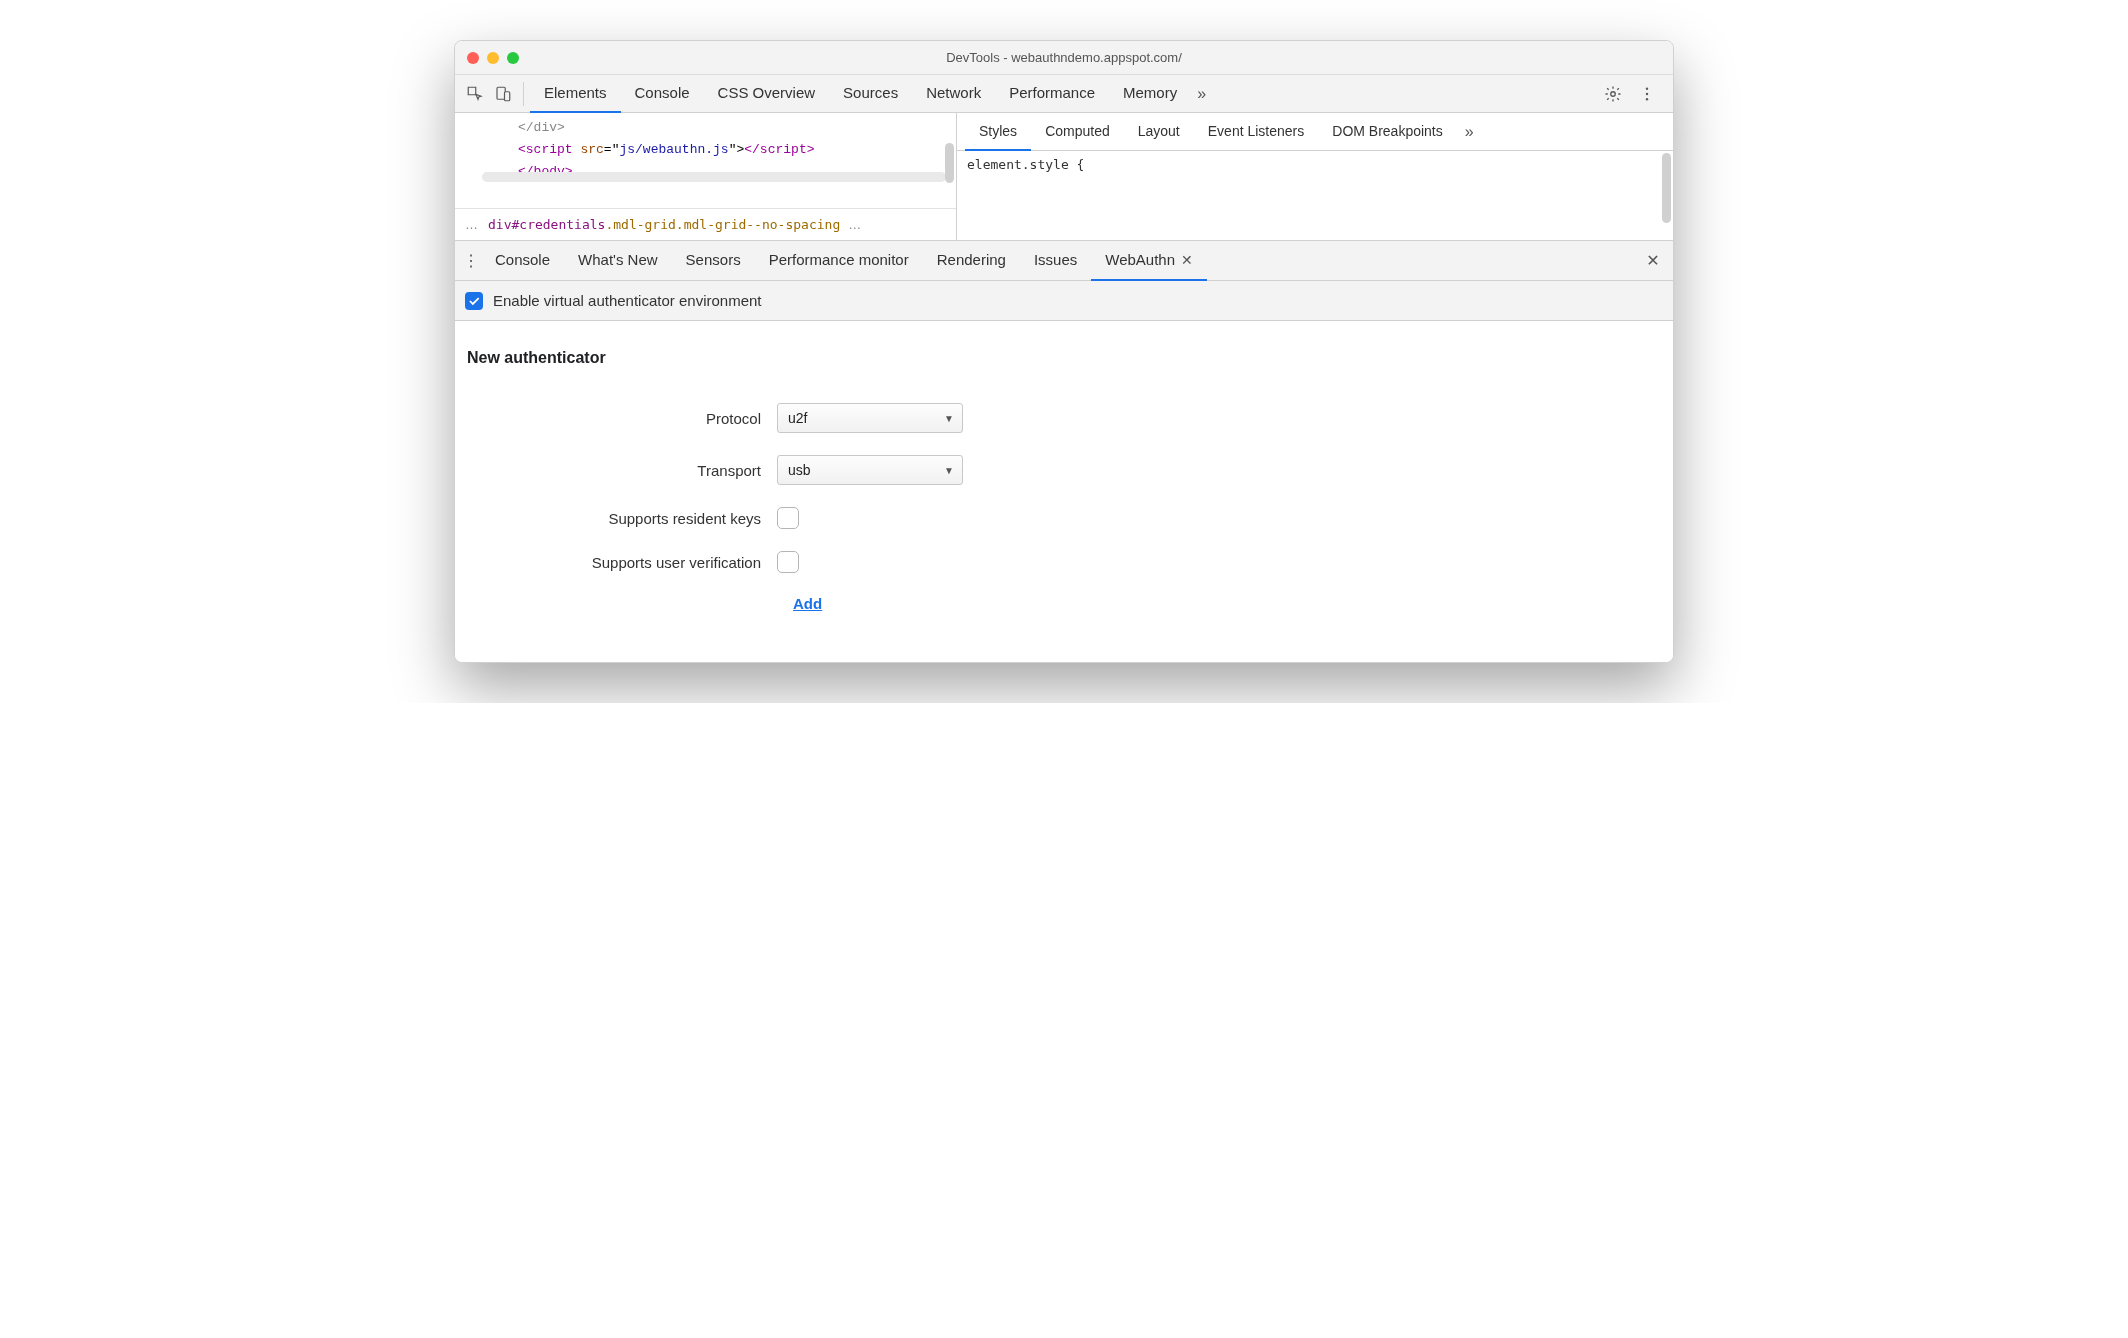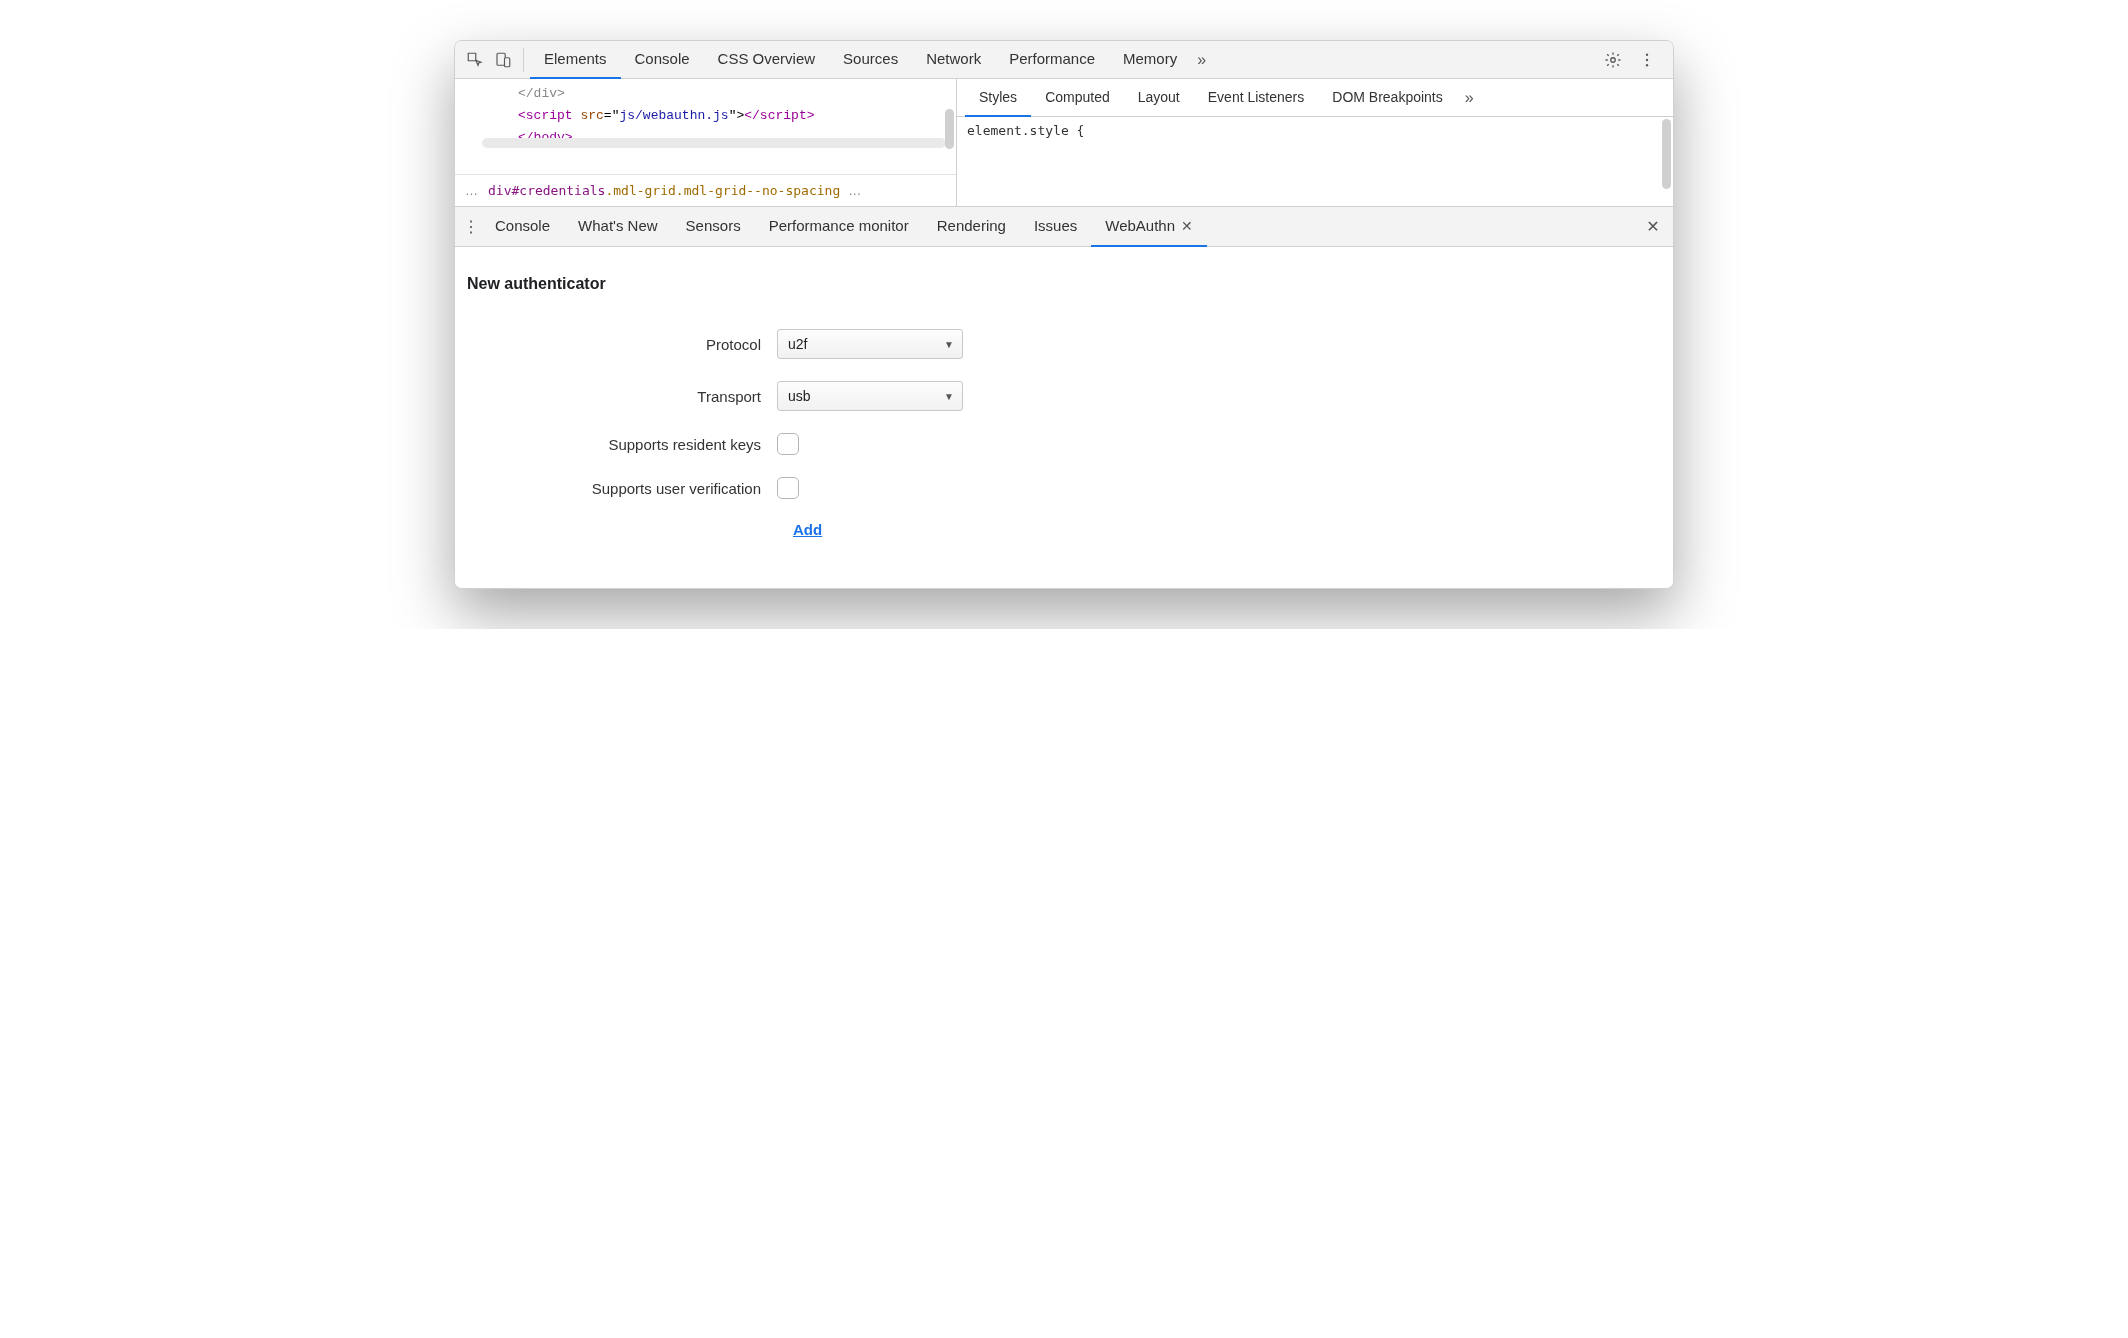--- a/index.html
+++ b/index.html
@@ -303,20 +303,28 @@
     font-weight: 600;
     text-decoration: underline;
     cursor: pointer;
   }
 </style>
 </head>
 <body>
 
 <div class="window">
 
+  <div class="titlebar">
+    <div class="traffic">
+      <div class="tl red"></div>
+      <div class="tl yellow"></div>
+      <div class="tl green"></div>
+    </div>
+    <div class="title">DevTools - webauthndemo.appspot.com/</div>
+  </div>
 
   <div class="main-tabs">
     <div class="icon-btn">
       <svg viewBox="0 0 24 24">
           <path d="M3 3h10v10H3z" fill="none" stroke="#5a5a5a" stroke-width="1.6"></path>
           <path d="M12 12l8 3-3 1-1 3-3-7z" fill="none" stroke="#5a5a5a" stroke-width="1.6"></path>
         </svg>
     </div>
     <div class="icon-btn">
       <svg viewBox="0 0 24 24">
@@ -394,20 +402,28 @@
     <div class="dtab">Rendering</div>
     <div class="dtab">Issues</div>
     <div class="dtab active">
       <span>WebAuthn</span>
       <span class="x">✕</span>
     </div>
     <div class="spacer"></div>
     <div class="close">✕</div>
   </div>
 
+  <div class="enable-bar">
+    <div class="chk">
+      <svg viewBox="0 0 24 24">
+          <path d="M5 12l5 5L20 7"></path>
+        </svg>
+    </div>
+    <span>Enable virtual authenticator environment</span>
+  </div>
 
   <div class="panel">
     <h3>New authenticator</h3>
 
     <div class="form-row">
       <div class="lbl">Protocol</div>
       <div class="select">
         <span>u2f</span>
         <span class="caret">▼</span>
       </div>

